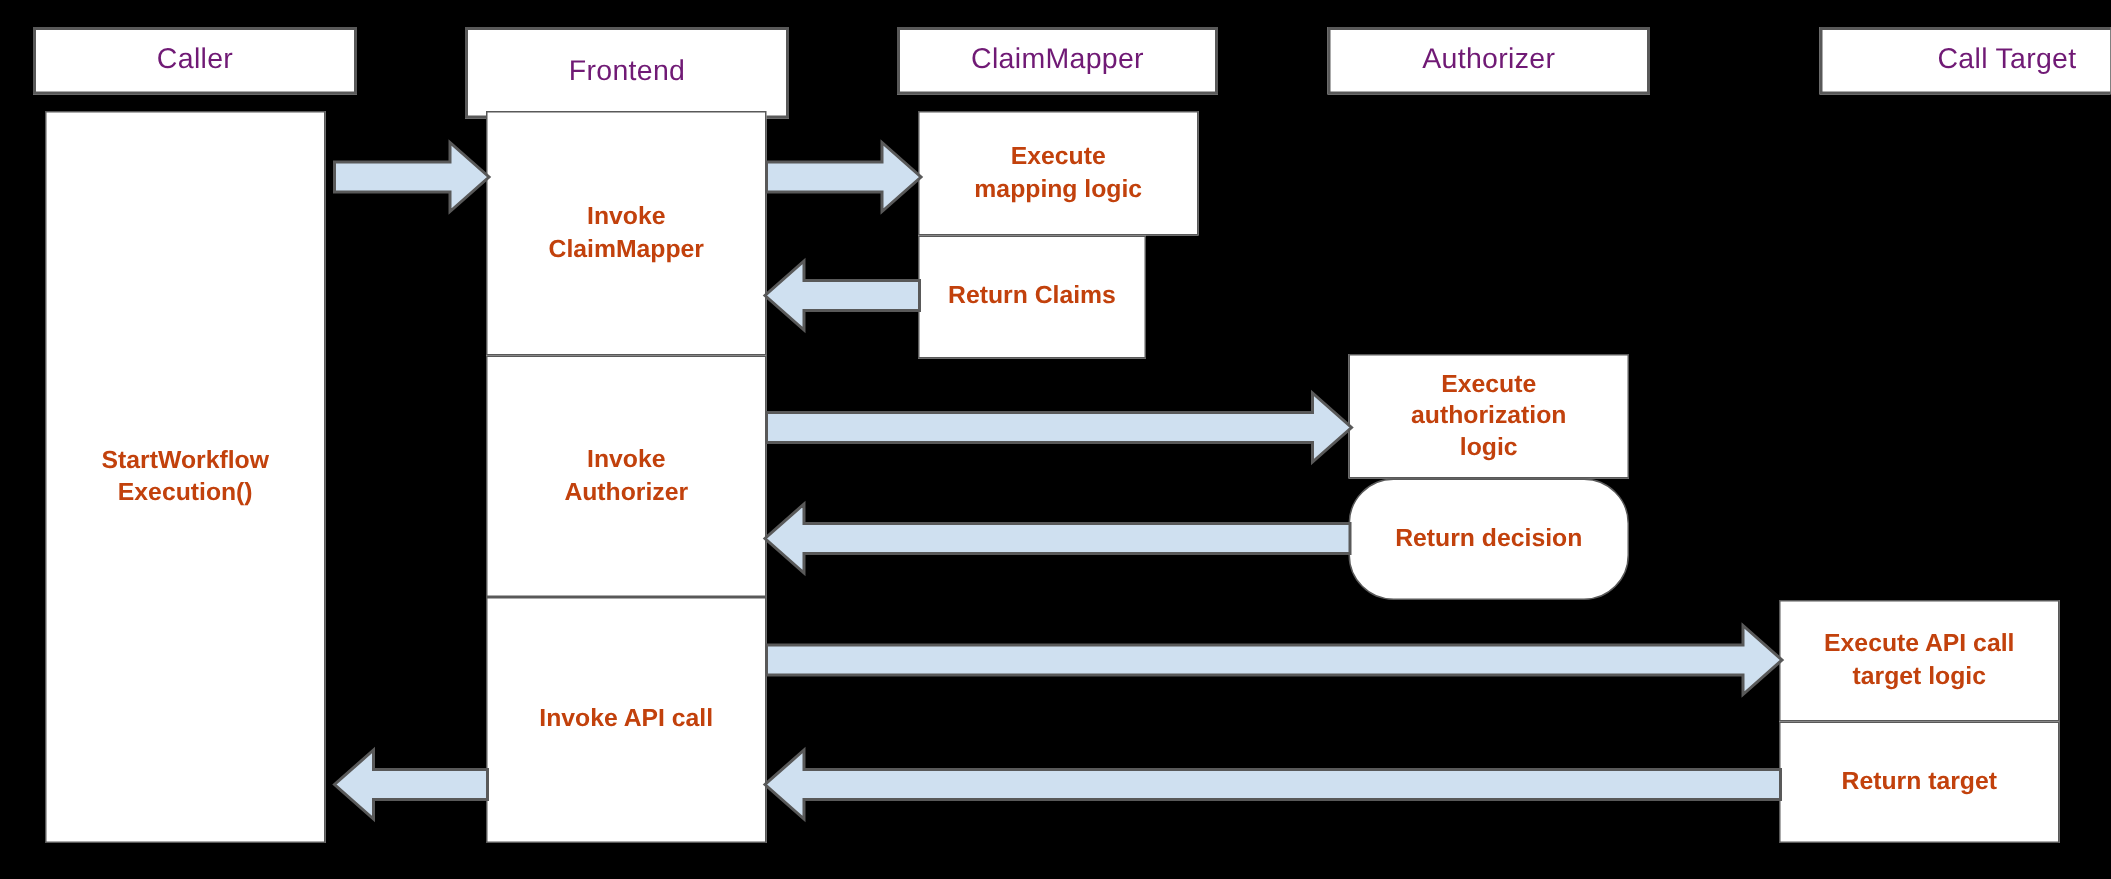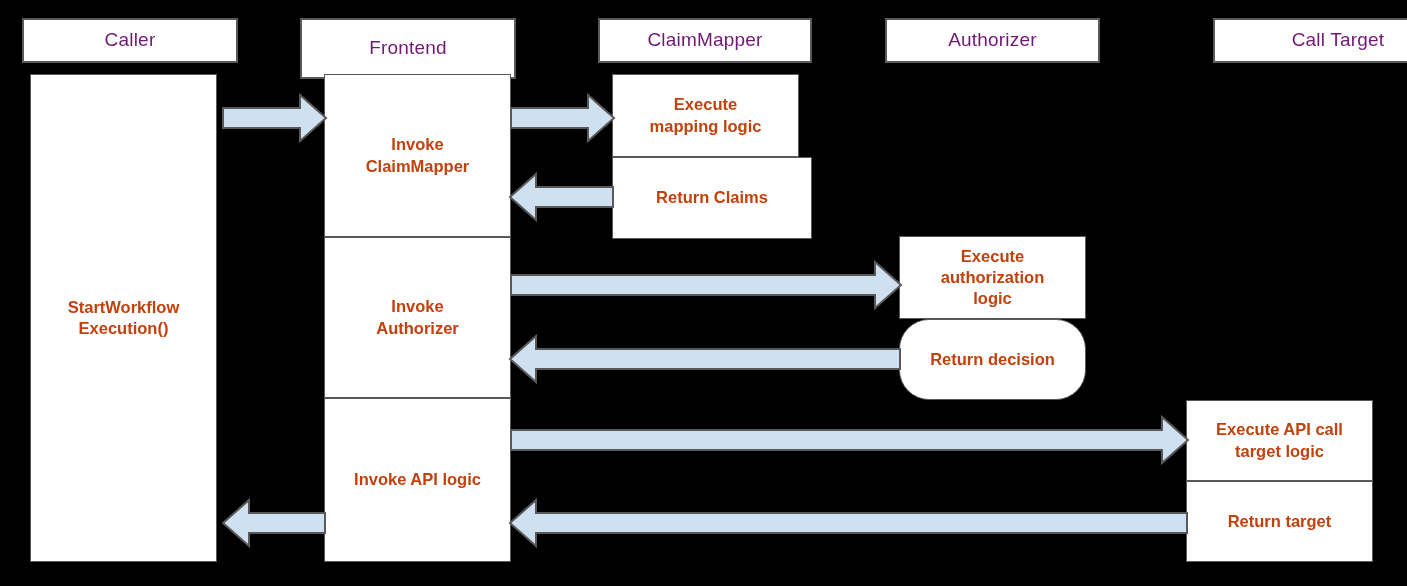--- a/index.html
+++ b/index.html
@@ -62,21 +62,21 @@
   }
   .arrow svg { display: block; overflow: visible; }
 </style>
 </head>
 <body>
 
 <div id="diagram">
     <div class="lane-header" style="left: 22px; top: 18px; width: 216px; height: 45px; background: rgb(255, 255, 255); border-color: rgb(89, 89, 89);">
       <span>Caller</span>
     </div>
-    <div class="lane-header" style="left: 300px; top: 18px; width: 216px; height: 61px; background: rgb(255, 255, 255); border-color: rgb(89, 89, 89);">
+    <div class="lane-header" style="left: 310px; top: 18px; width: 216px; height: 61px; background: rgb(255, 255, 255); border-color: rgb(89, 89, 89);">
       <span>Frontend</span>
     </div>
     <div class="lane-header" style="left: 598px; top: 18px; width: 214px; height: 45px; background: rgb(255, 255, 255); border-color: rgb(89, 89, 89);">
       <span>ClaimMapper</span>
     </div>
     <div class="lane-header" style="left: 885px; top: 18px; width: 215px; height: 45px; background: rgb(255, 255, 255); border-color: rgb(89, 89, 89);">
       <span>Authorizer</span>
     </div>
     <div class="lane-header" style="left: 1172px; top: 18px; width: 250px; height: 45px; background: rgb(255, 255, 255); border-color: rgb(89, 89, 89); margin-left: 41px;">
       <span>Call Target</span>
@@ -94,30 +94,30 @@
       </div>
     </div>
     <div class="activation" style="left: 324px; top: 237px; width: 187px; height: 161px; background: rgb(255, 255, 255); border-color: rgb(89, 89, 89);">
       <div>
         <span>Invoke</span>
         <span>Authorizer</span>
       </div>
     </div>
     <div class="activation" style="left: 324px; top: 398px; width: 187px; height: 164px; background: rgb(255, 255, 255); border-color: rgb(89, 89, 89);">
       <div>
-        <span>Invoke API logic</span>
+        <span>Invoke API call</span>
       </div>
     </div>
     <div class="activation" style="left: 612px; top: 74px; width: 187px; height: 83px; background: rgb(255, 255, 255); border-color: rgb(89, 89, 89);">
       <div>
         <span>Execute</span>
         <span>mapping logic</span>
       </div>
     </div>
-    <div class="activation" style="left: 612px; top: 157px; width: 200px; height: 82px; background: rgb(255, 255, 255); border-color: rgb(89, 89, 89);">
+    <div class="activation" style="left: 612px; top: 157px; width: 152px; height: 82px; background: rgb(255, 255, 255); border-color: rgb(89, 89, 89);">
       <div>
         <span>Return Claims</span>
       </div>
     </div>
     <div class="activation" style="left: 899px; top: 236px; width: 187px; height: 83px; background: rgb(255, 255, 255); border-color: rgb(89, 89, 89);">
       <div>
         <span>Execute</span>
         <span>authorization</span>
         <span>logic</span>
       </div>

